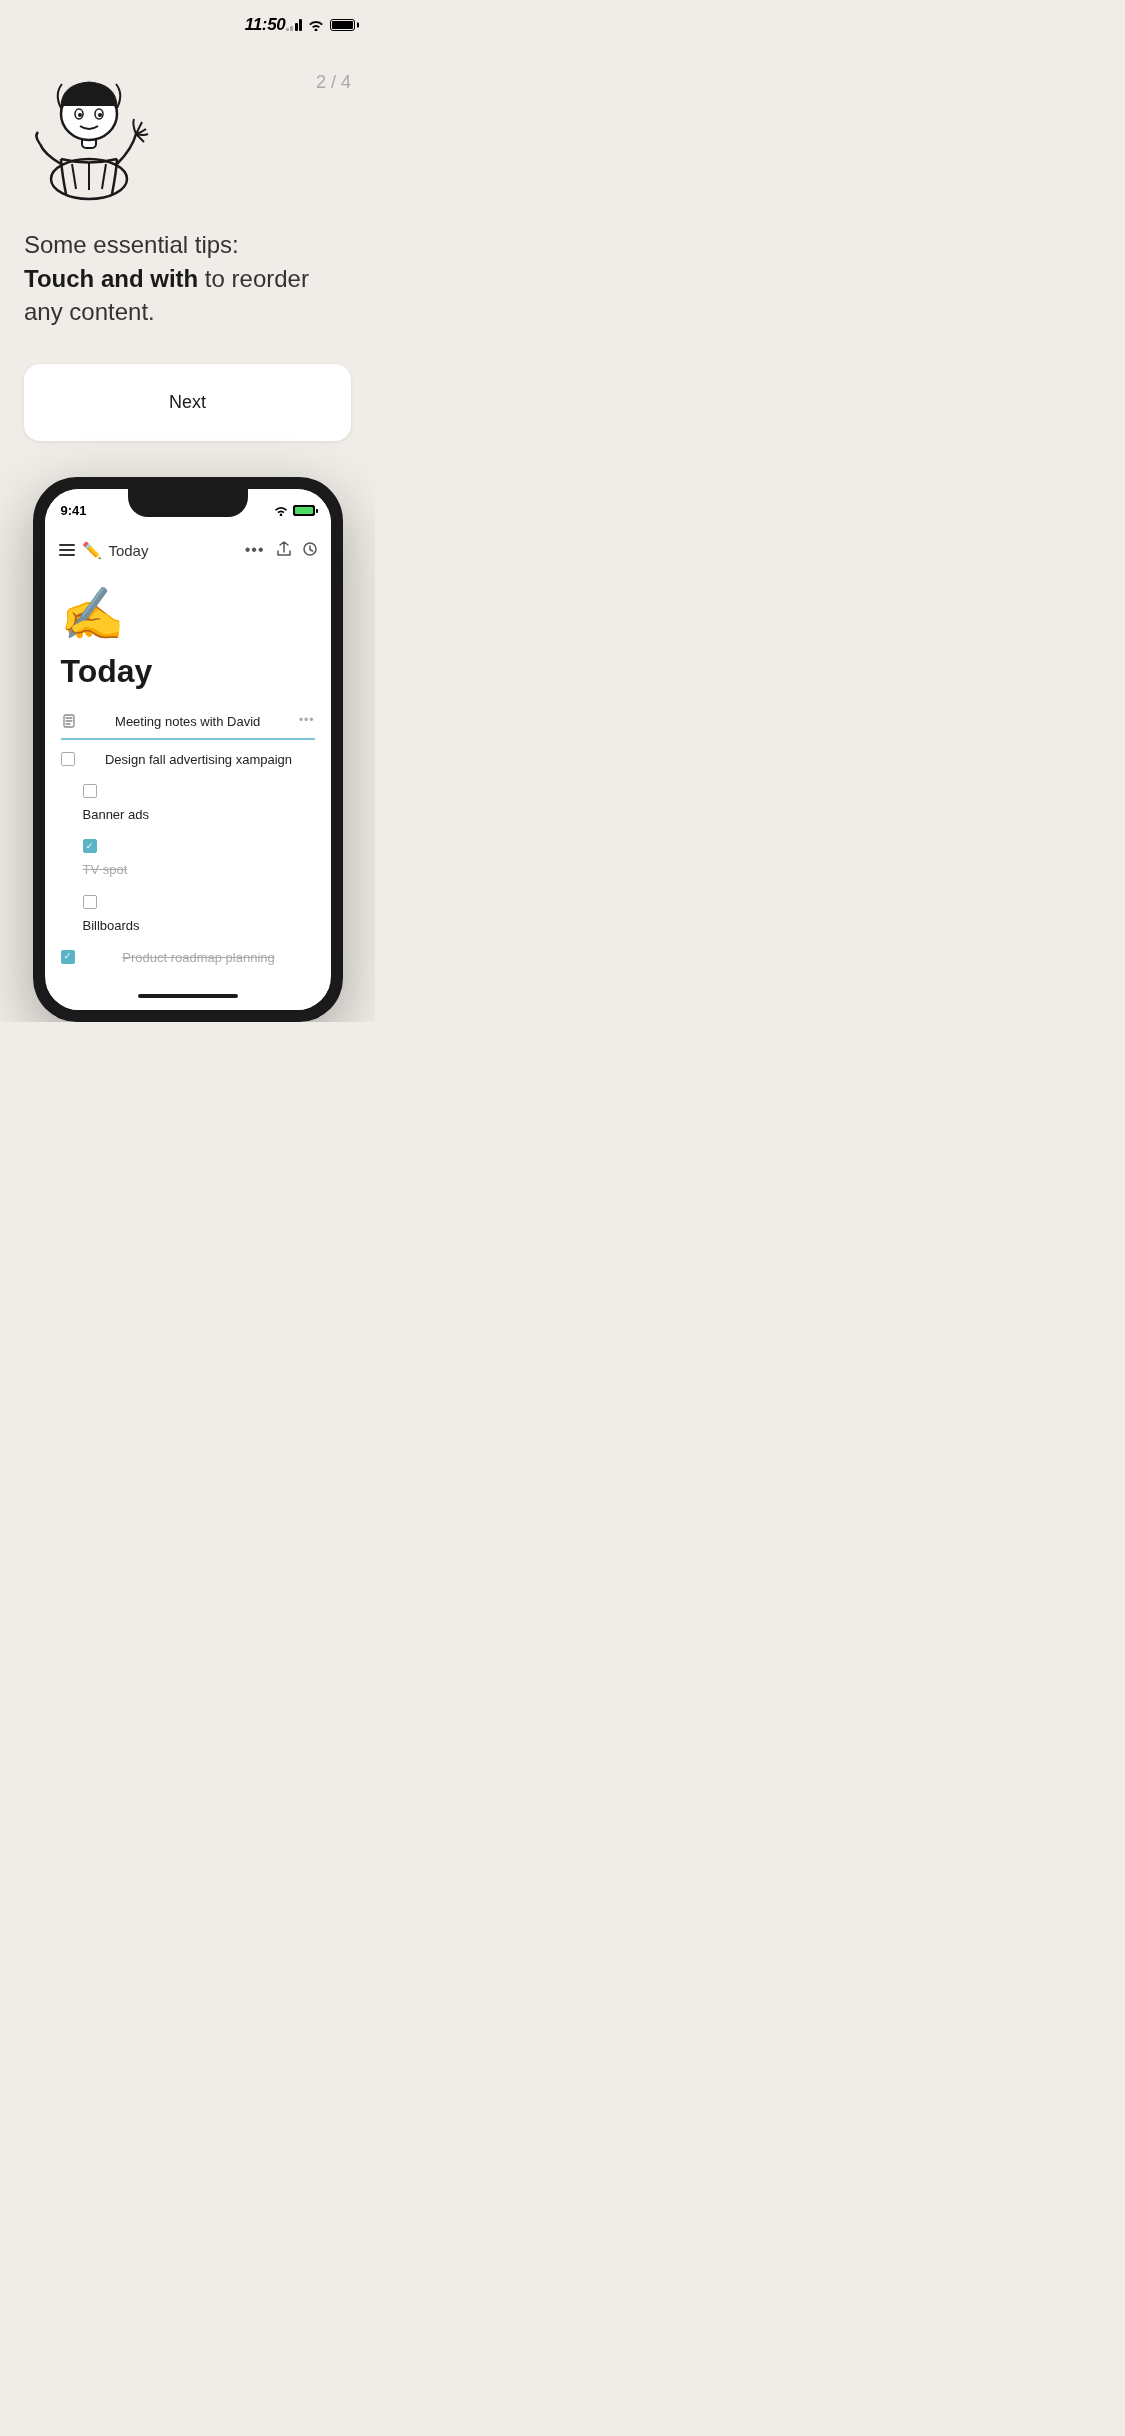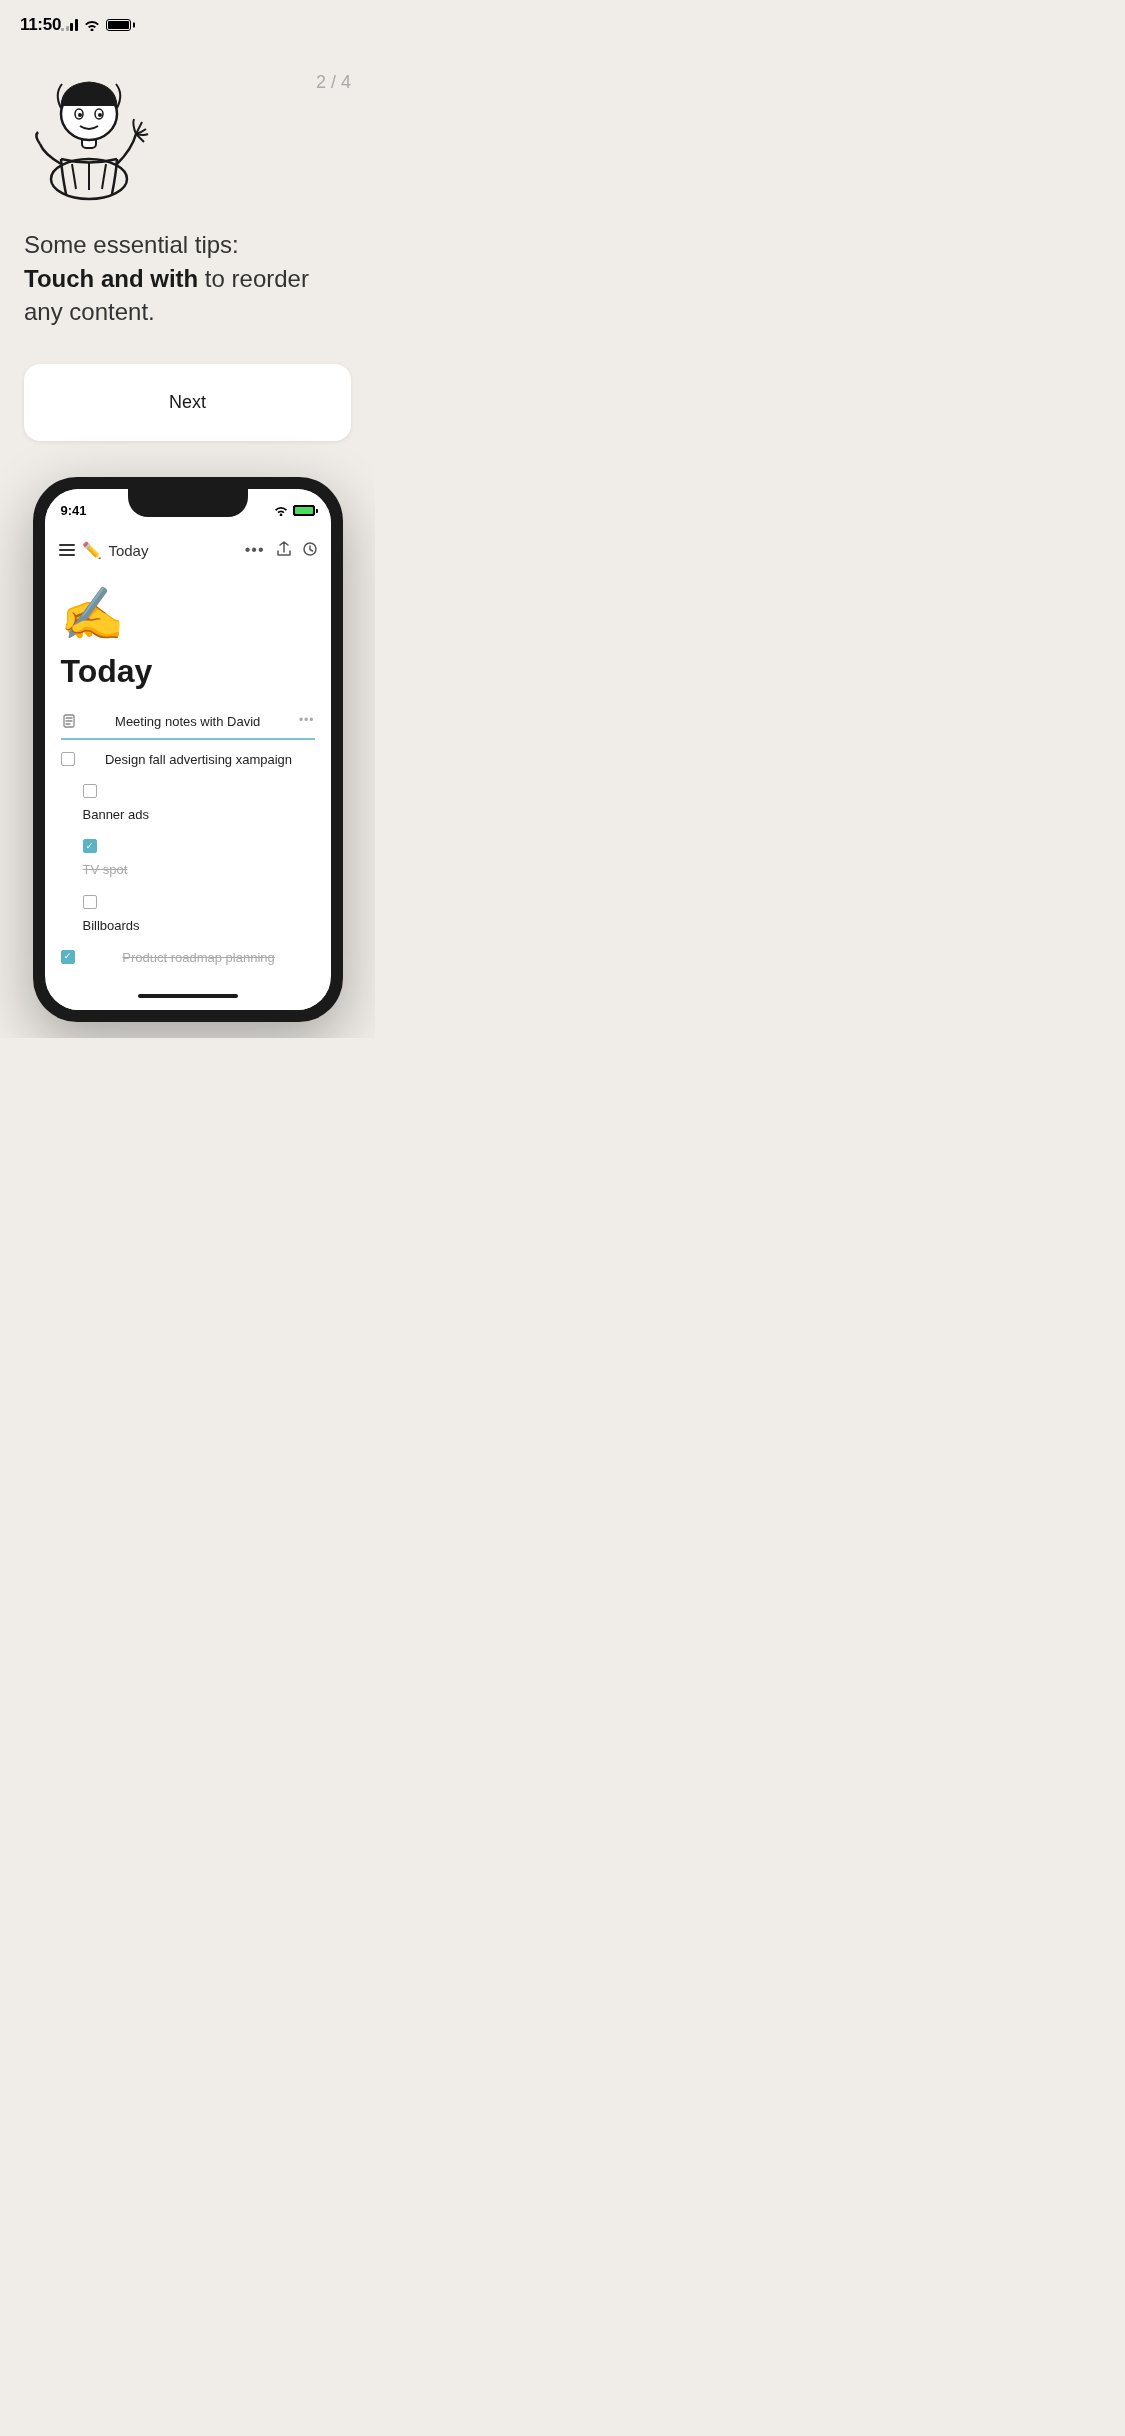--- a/index.html
+++ b/index.html
@@ -9,24 +9,25 @@
       width: 375px;
       min-height: 812px;
       background-color: #f0ede8;
       font-family: -apple-system, BlinkMacSystemFont, 'Helvetica Neue', sans-serif;
       overflow-x: hidden;
     }
 
     
     .status-bar {
       display: flex;
-      justify-content: flex-start;
+      justify-content: flex-end;
       align-items: center;
       padding: 14px 20px 8px;
       height: 44px;
+      font-style: italic;
     }
     .status-time {
       font-size: 17px;
       font-weight: 600;
       color: #000;
       letter-spacing: -0.3px;
     }
     .status-icons {
       display: flex;
       align-items: center;
@@ -128,21 +129,21 @@
       cursor: pointer;
       text-align: center;
       box-shadow: 0 1px 4px rgba(0,0,0,0.08);
     }
 
     
     .phone-mockup-wrapper {
       display: flex;
       justify-content: center;
       margin-top: 36px;
-      padding-bottom: 16px;
+      padding-bottom: 0;
     }
 
     .phone-mockup {
       width: 310px;
       background: #1a1a1a;
       border-radius: 44px;
       padding: 12px;
       box-shadow: 0 20px 60px rgba(0,0,0,0.3);
       position: relative;
     }

